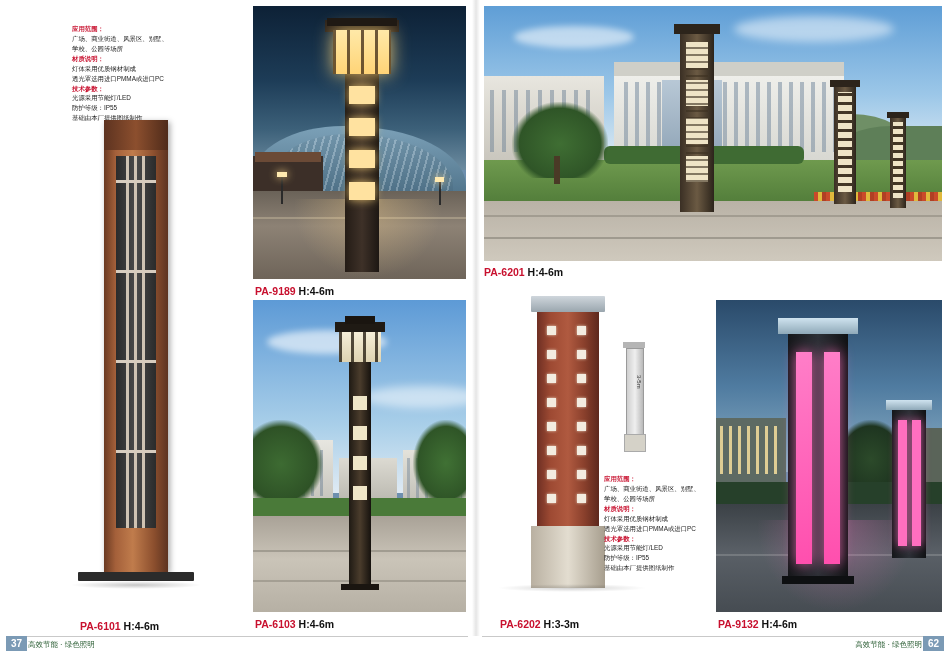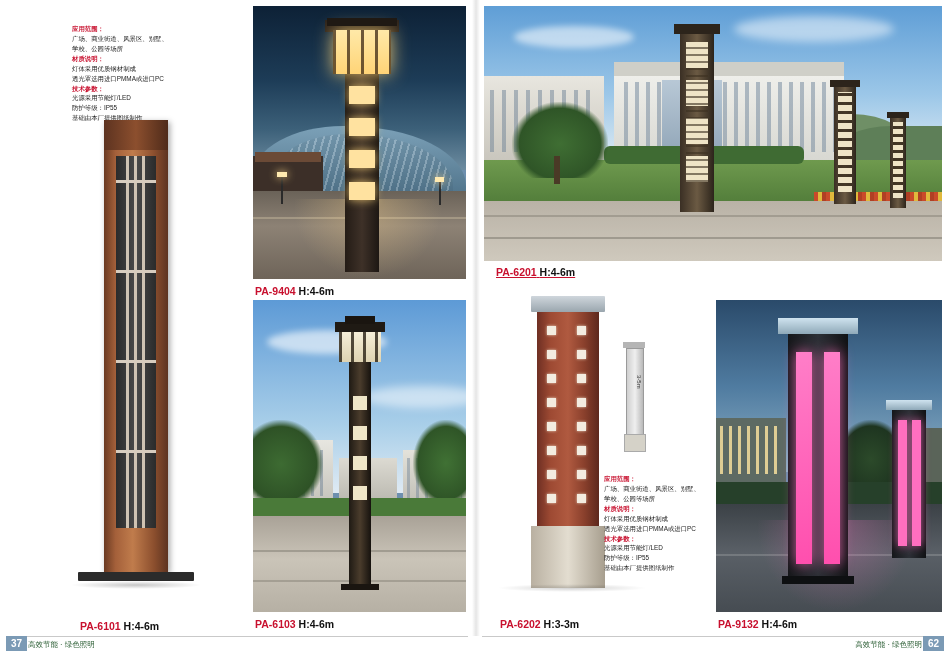--- a/index.html
+++ b/index.html
@@ -244,21 +244,21 @@
     <div style="position:absolute;left:96px;top:112px;width:26px;height:18px;background:#ffe2a0;box-shadow:0 0 10px rgba(255,214,120,0.8);"></div>
     <div style="position:absolute;left:96px;top:144px;width:26px;height:18px;background:#ffe2a0;box-shadow:0 0 10px rgba(255,214,120,0.8);"></div>
     <div style="position:absolute;left:96px;top:176px;width:26px;height:18px;background:#ffe2a0;box-shadow:0 0 10px rgba(255,214,120,0.8);"></div>
 
     <div style="position:absolute;left:28px;top:170px;width:2px;height:28px;background:#2a2a2a;"></div>
     <div style="position:absolute;left:24px;top:166px;width:10px;height:5px;background:#ffeab0;box-shadow:0 0 8px #ffd98a;"></div>
     <div style="position:absolute;left:186px;top:175px;width:2px;height:24px;background:#2a2a2a;"></div>
     <div style="position:absolute;left:182px;top:171px;width:9px;height:5px;background:#ffeab0;box-shadow:0 0 8px #ffd98a;"></div>
   </div>
   <div class="caption" style="left:255px; top:285px;">
-    <span>PA-9404</span>
+    <span>PA-9189</span>
     <span class="h">H:4-6m</span>
   </div>
 
   <div class="photo" style="left:484px; top:6px; width:458px; height:255px;">
 
     <div style="position:absolute;left:0;top:0;width:100%;height:58%;background:linear-gradient(to bottom,#5f9ed6,#9cc7e8 60%,#d7e7f2 100%);"></div>
 
     <div style="position:absolute;left:30px;top:20px;width:120px;height:22px;background:rgba(255,255,255,0.55);border-radius:50%;filter:blur(3px);"></div>
     <div style="position:absolute;left:250px;top:10px;width:160px;height:26px;background:rgba(255,255,255,0.5);border-radius:50%;filter:blur(4px);"></div>
 
@@ -295,21 +295,21 @@
     <div style="position:absolute;left:202px;top:36px;width:22px;height:140px;background:repeating-linear-gradient(0deg, rgba(60,48,32,0.6) 0 2px, rgba(0,0,0,0) 2px 7px);"></div>
 
     <div style="position:absolute;left:350px;top:78px;width:22px;height:120px;background:linear-gradient(to right,#3a2f24,#6b5a43,#2c241b);"></div>
     <div style="position:absolute;left:346px;top:74px;width:30px;height:7px;background:#2c241b;"></div>
     <div style="position:absolute;left:354px;top:86px;width:14px;height:100px;background:repeating-linear-gradient(0deg,#efe4c6 0 6px, rgba(60,48,32,0.8) 6px 9px);"></div>
 
     <div style="position:absolute;left:406px;top:110px;width:16px;height:92px;background:linear-gradient(to right,#3a2f24,#6b5a43,#2c241b);"></div>
     <div style="position:absolute;left:403px;top:106px;width:22px;height:6px;background:#2c241b;"></div>
     <div style="position:absolute;left:409px;top:116px;width:10px;height:76px;background:repeating-linear-gradient(0deg,#efe4c6 0 5px, rgba(60,48,32,0.8) 5px 8px);"></div>
   </div>
-  <div class="caption" style="left:496px; top:266px;text-decoration:underline;">
+  <div class="caption" style="left:484px; top:266px;">
     <span>PA-6201</span>
     <span class="h">H:4-6m</span>
   </div>
 
   <div class="photo" style="left:253px; top:300px; width:213px; height:312px;">
 
     <div style="position:absolute;left:0;top:0;width:100%;height:62%;background:linear-gradient(to bottom,#5d9ad6,#a9cfe9 65%,#dfeaf3 100%);"></div>
     <div style="position:absolute;left:14px;top:30px;width:120px;height:24px;background:rgba(255,255,255,0.6);border-radius:50%;filter:blur(3px);"></div>
     <div style="position:absolute;left:110px;top:86px;width:120px;height:22px;background:rgba(255,255,255,0.5);border-radius:50%;filter:blur(4px);"></div>
 

